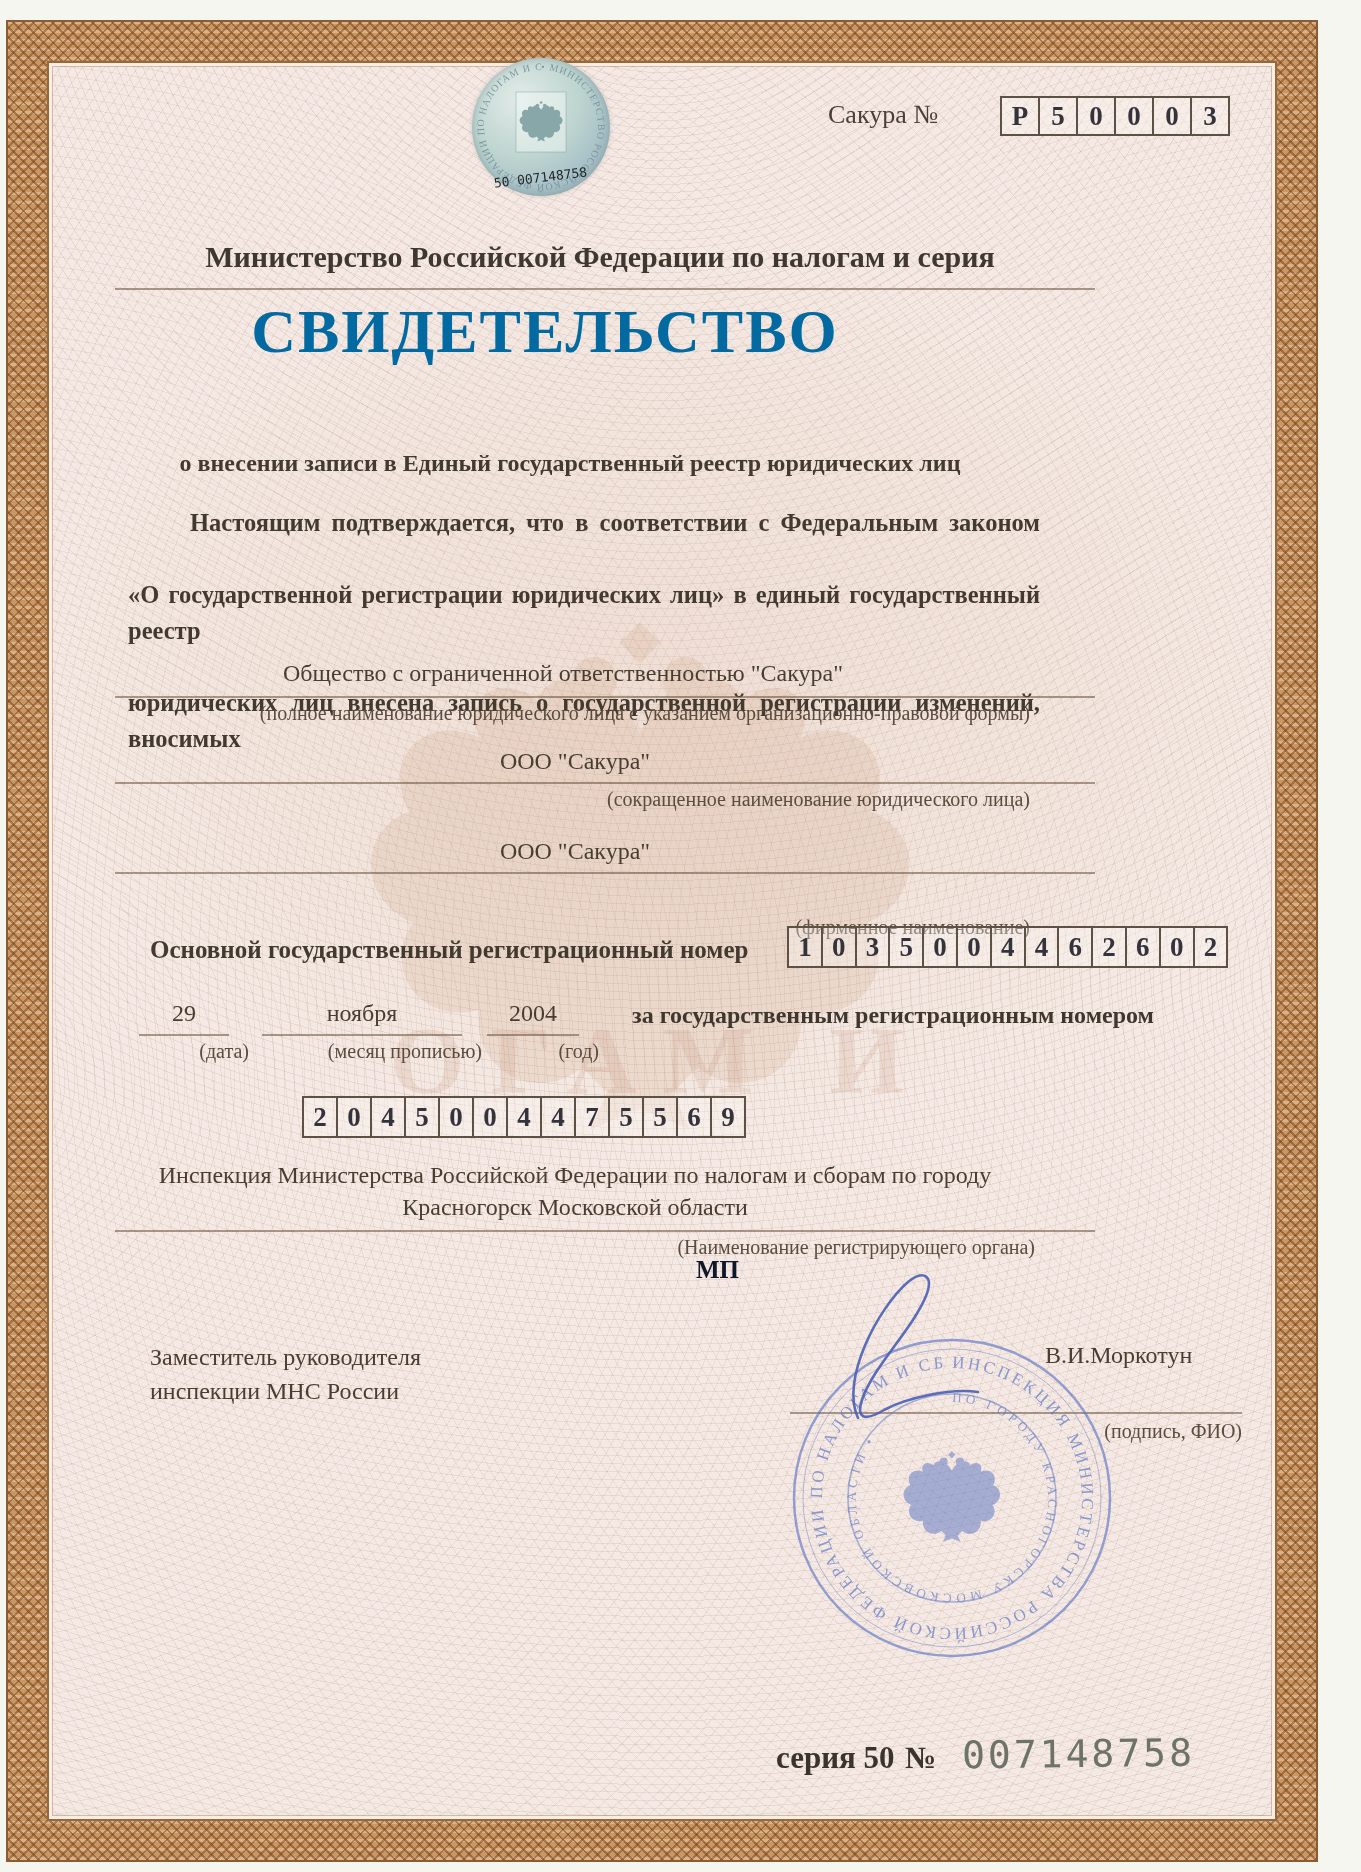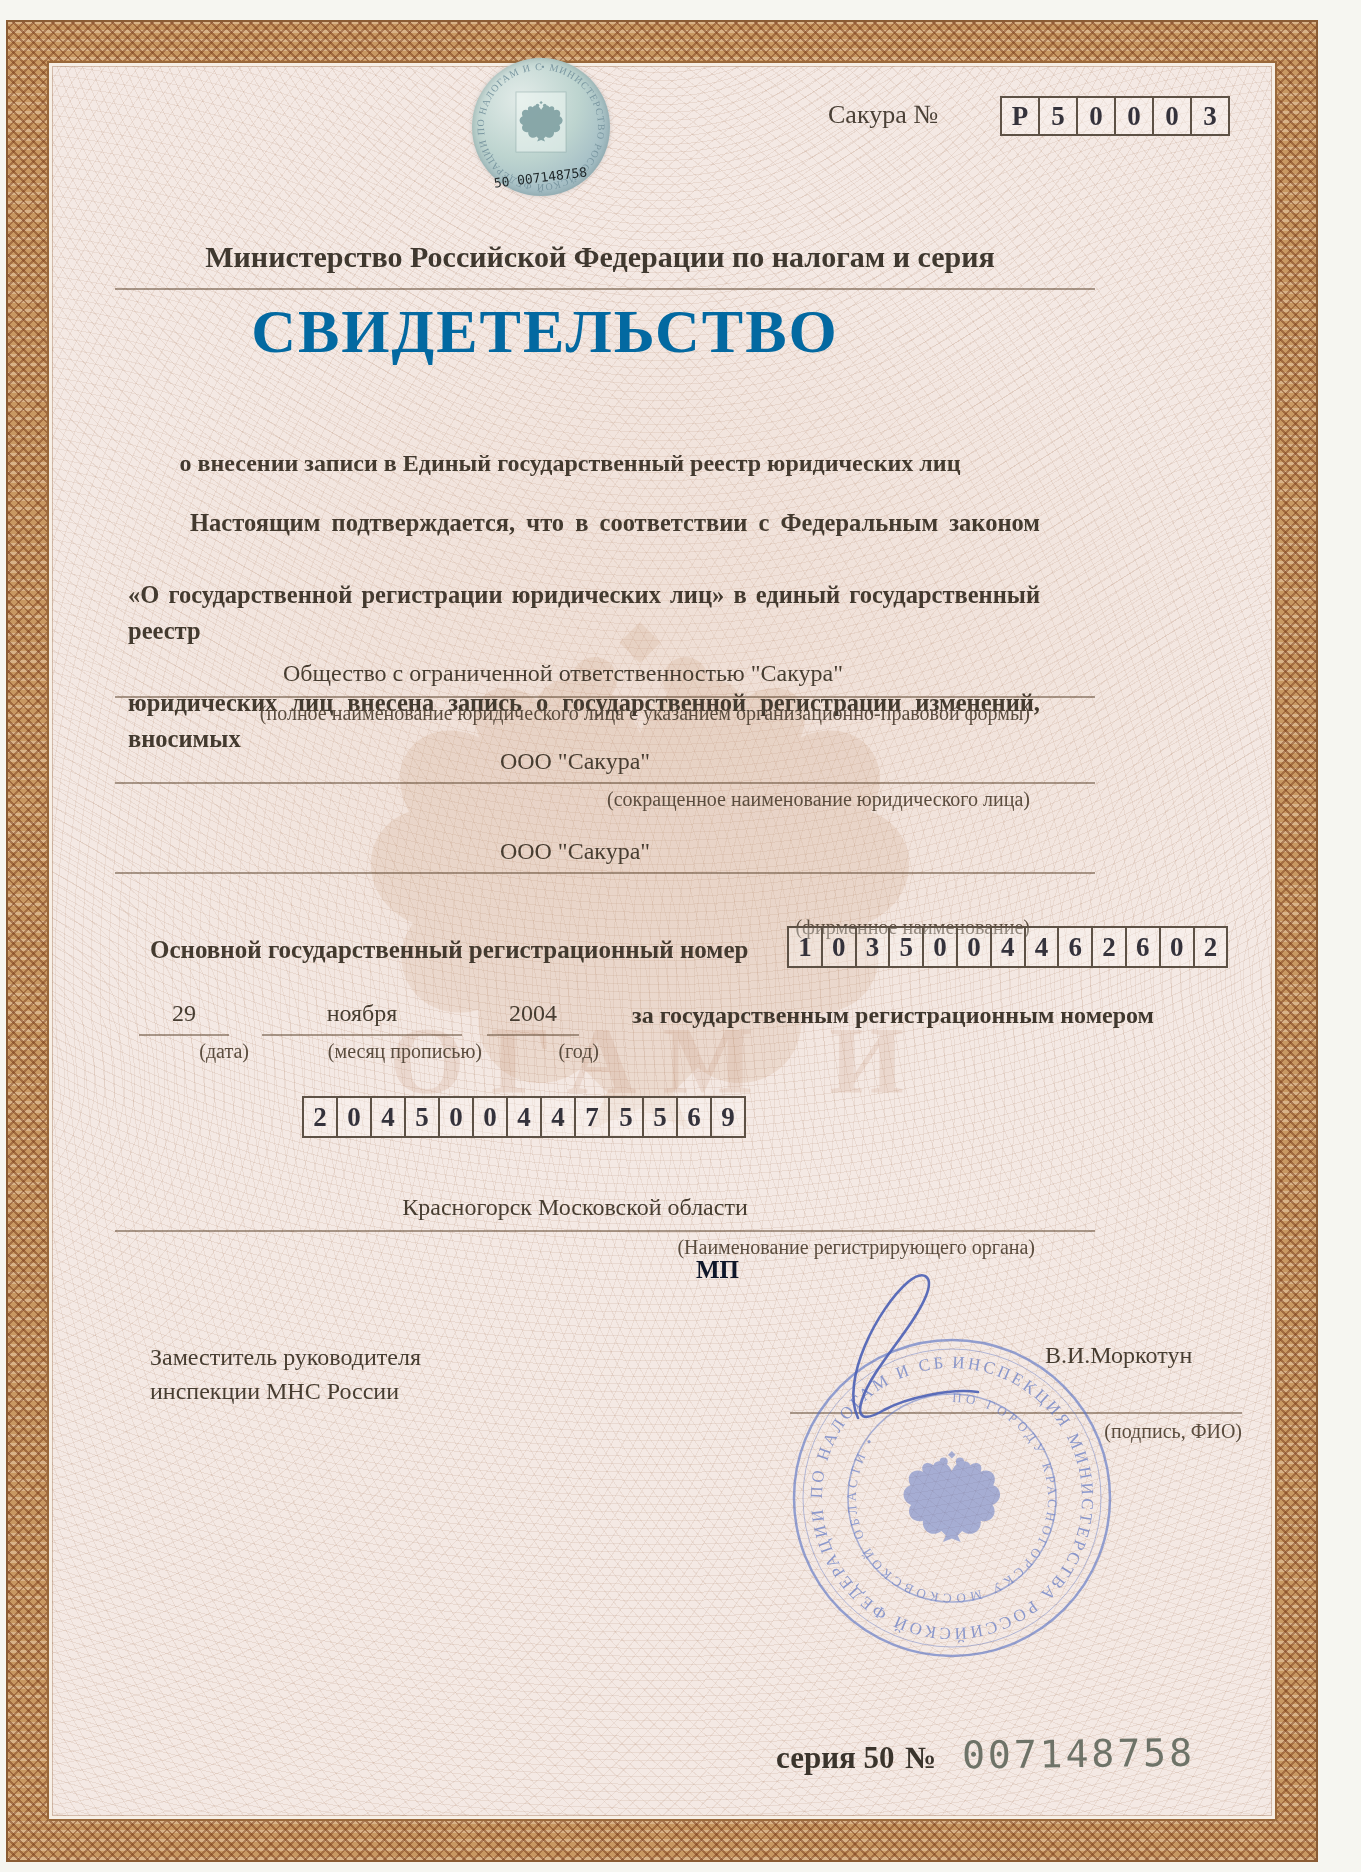--- a/index.html
+++ b/index.html
@@ -155,20 +155,21 @@
     <span class="cell wgrn">0</span>
     <span class="cell wgrn">4</span>
     <span class="cell wgrn">4</span>
     <span class="cell wgrn">7</span>
     <span class="cell wgrn">5</span>
     <span class="cell wgrn">5</span>
     <span class="cell wgrn">6</span>
     <span class="cell wgrn">9</span>
   </div>
 
+  <div class="abs ctr fieldtext" style="left:115px;top:1162px;width:920px;">Инспекция Министерства Российской Федерации по налогам и сборам по городу</div>
   <div class="abs ctr fieldtext" style="left:115px;top:1194px;width:920px;">Красногорск Московской области</div>
   <div class="abs rule" style="left:115px;top:1230px;width:980px;"></div>
   <div class="abs caption" style="left:115px;top:1236px;width:920px;">(Наименование регистрирующего органа)</div>
 
   <div class="abs serifc" style="left:696px;top:1256px;font-size:25px;font-weight:bold;color:#0f172a;">МП</div>
 
   <div class="abs fieldtext" style="left:150px;top:1340px;line-height:34px;">
     <div>Заместитель руководителя</div>
     <div>инспекции МНС России</div>
   </div>

